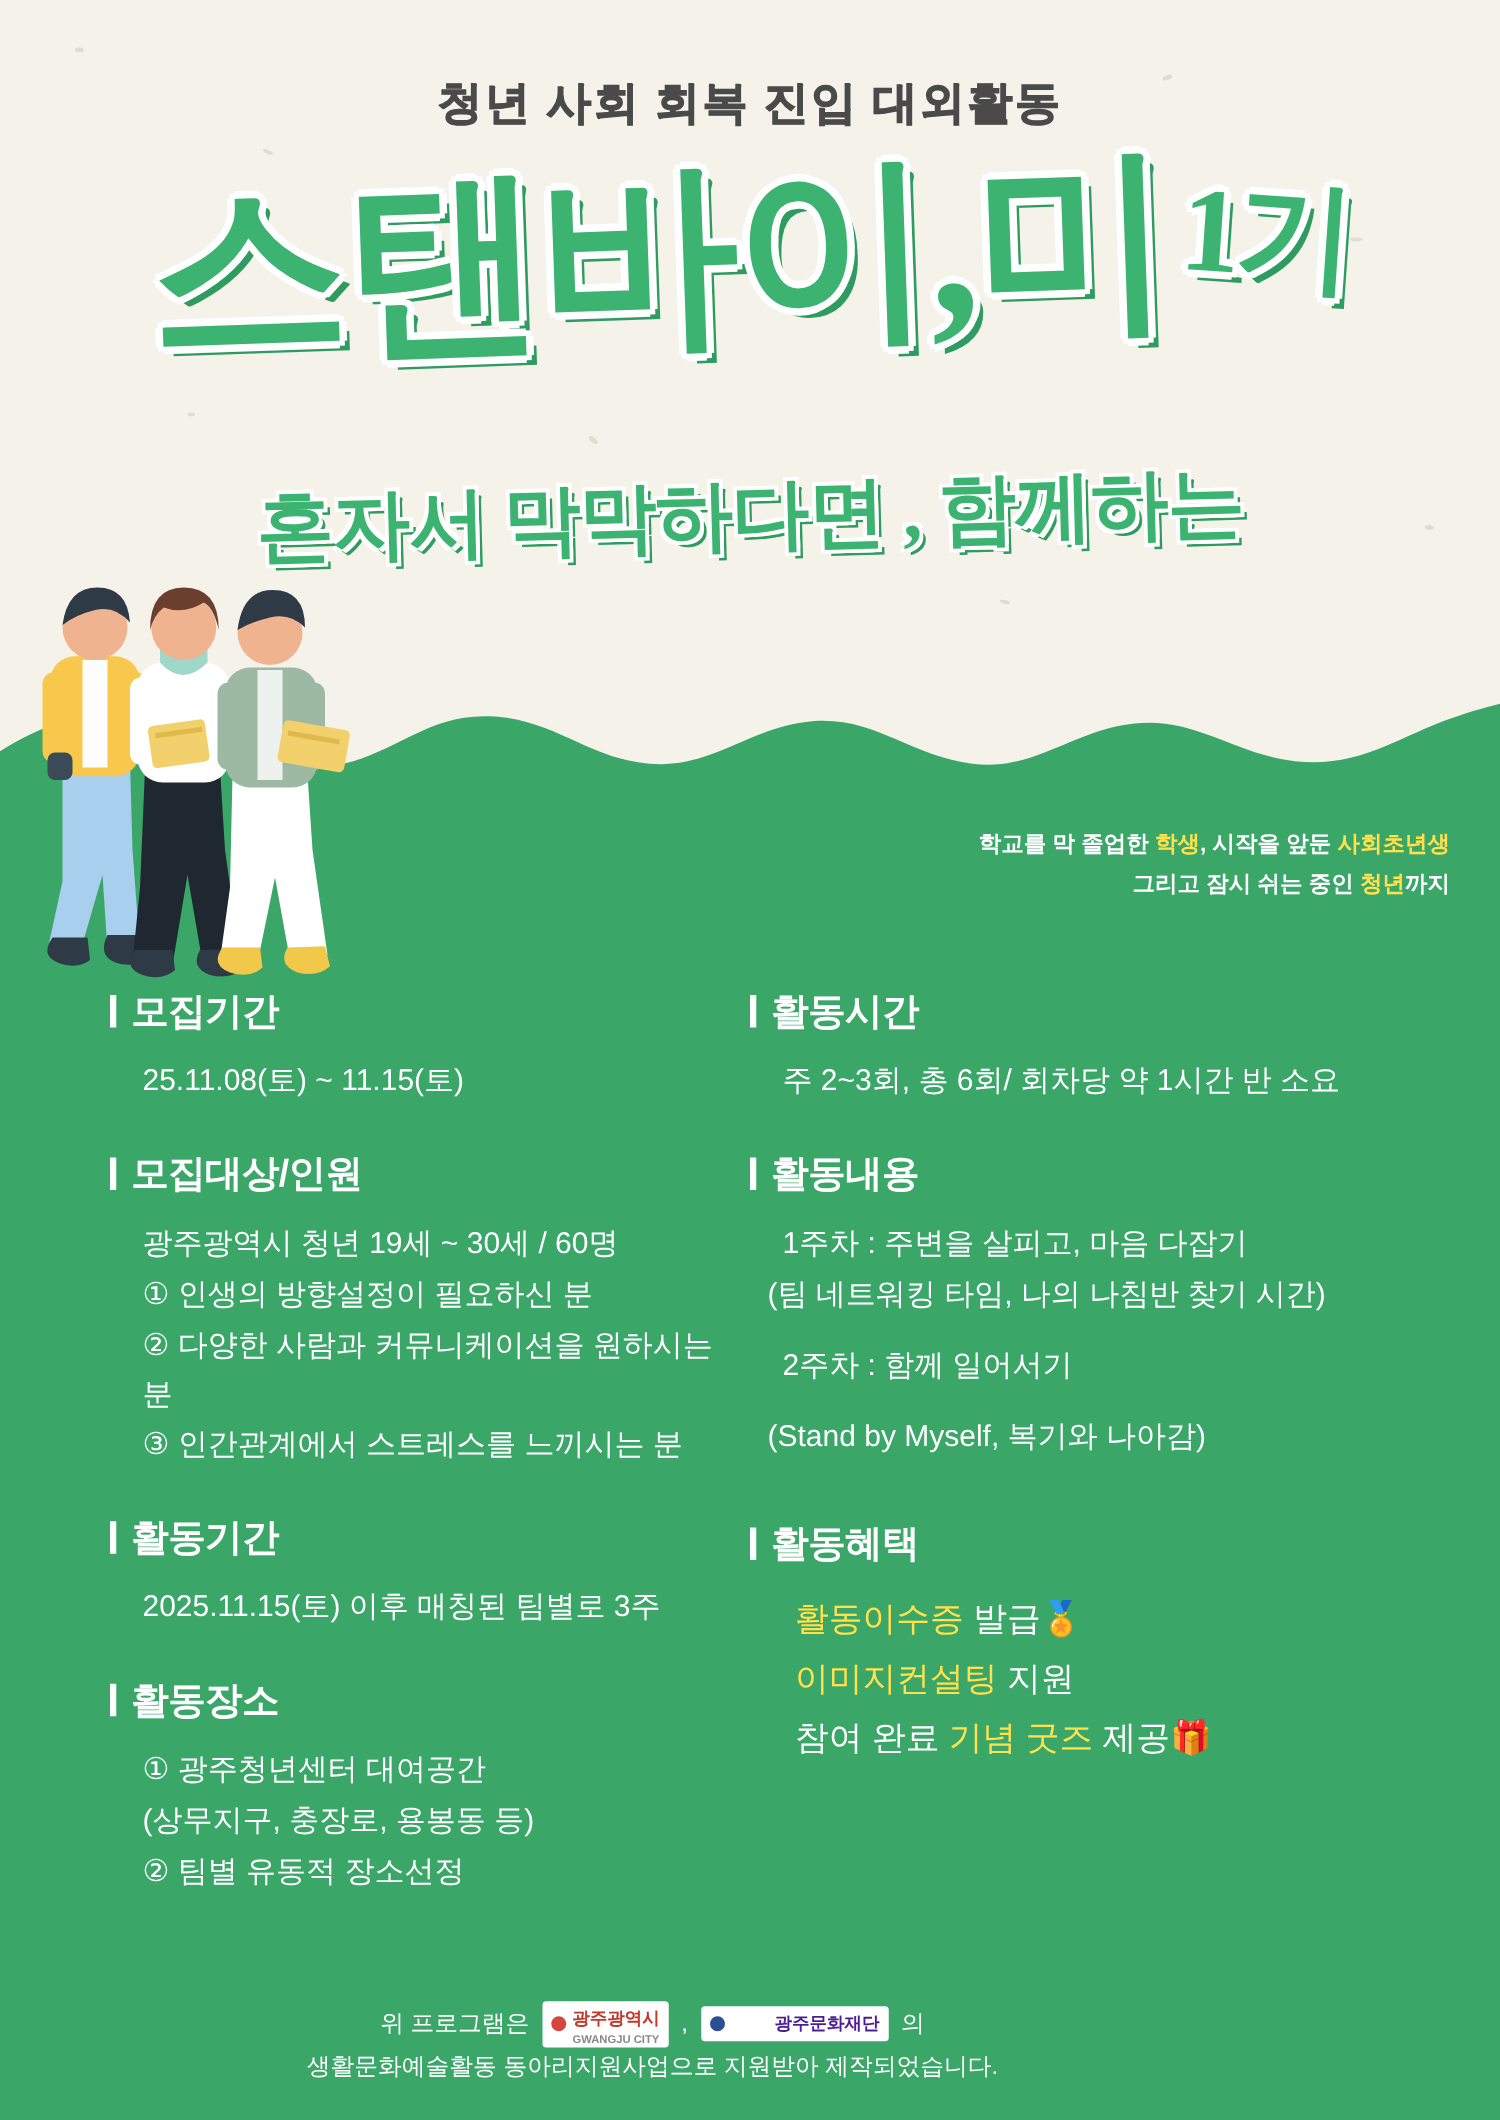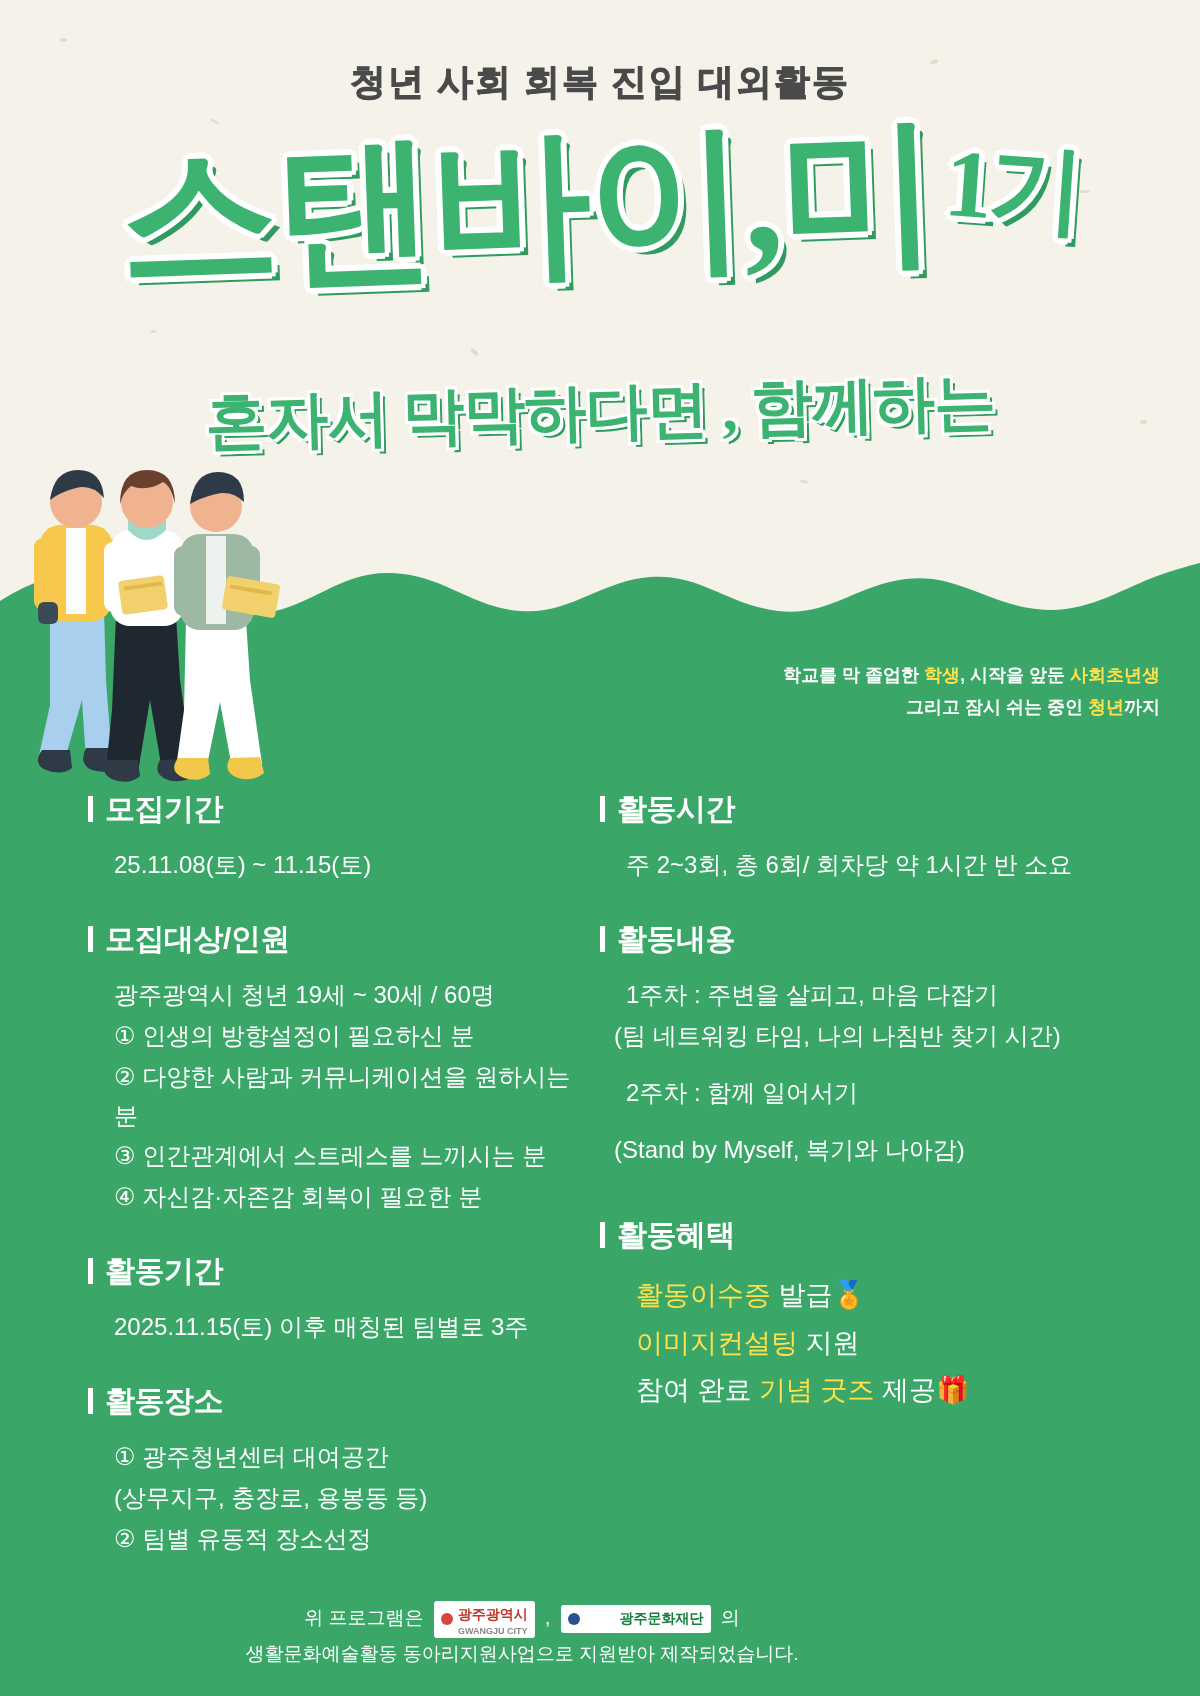--- a/index.html
+++ b/index.html
@@ -75,21 +75,21 @@
   
   .footer{
     position:absolute;left:0;bottom:26px;width:1044px;text-align:center;
     color:#ffffff;font-size:19px;line-height:1.7;margin-top:37px;
   }
   .logo-chip{
     display:inline-flex;align-items:center;gap:5px;background:#ffffff;
     color:#c0392b;border-radius:3px;padding:2px 7px;margin:0 5px;
     font-size:14px;font-weight:bold;vertical-align:middle;
   }
-  .logo-chip.blue{color:#15803d;gap:40px;}
+  .logo-chip.blue{color:#4c1d95;gap:40px;}
   .dot-red{width:12px;height:12px;border-radius:50%;background:#d64541;display:inline-block;}
   .dot-blue{width:12px;height:12px;border-radius:50%;background:#2c4f93;display:inline-block;}
   .chip-sub{font-size:9px;color:#888;display:block;line-height:1;}
 </style>
 </head>
 <body>
 
 <div class="top-area">
   <div class="speck" style="left:60px;top:38px;width:7px;height:4px;"></div>
   <div class="speck" style="left:210px;top:120px;width:9px;height:3px;transform:rotate(25deg);"></div>
@@ -178,21 +178,20 @@
   </div>
 
   <div class="sec">
     <div class="sec-h">
       <span class="bar"></span><span>모집대상/인원</span>
     </div>
     <div class="line indent">광주광역시 청년 19세 ~ 30세 / 60명</div>
     <div class="line indent">① 인생의 방향설정이 필요하신 분</div>
     <div class="line indent">② 다양한 사람과 커뮤니케이션을 원하시는 분</div>
     <div class="line indent">③ 인간관계에서 스트레스를 느끼시는 분</div>
-    <div class="line indent">④ 자신감·자존감 회복이 필요한 분</div>
   </div>
 
   <div class="sec">
     <div class="sec-h">
       <span class="bar"></span><span>활동기간</span>
     </div>
     <div class="line indent">2025.11.15(토) 이후 매칭된 팀별로 3주</div>
   </div>
 
   <div class="sec">

